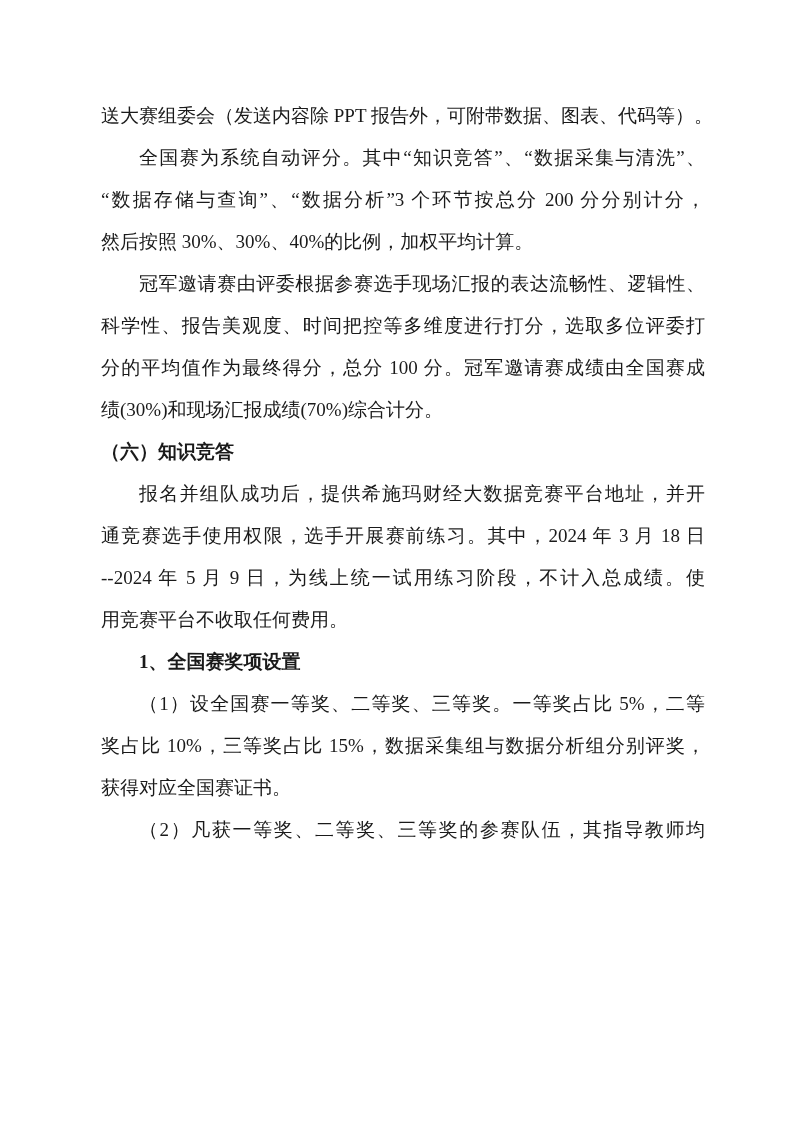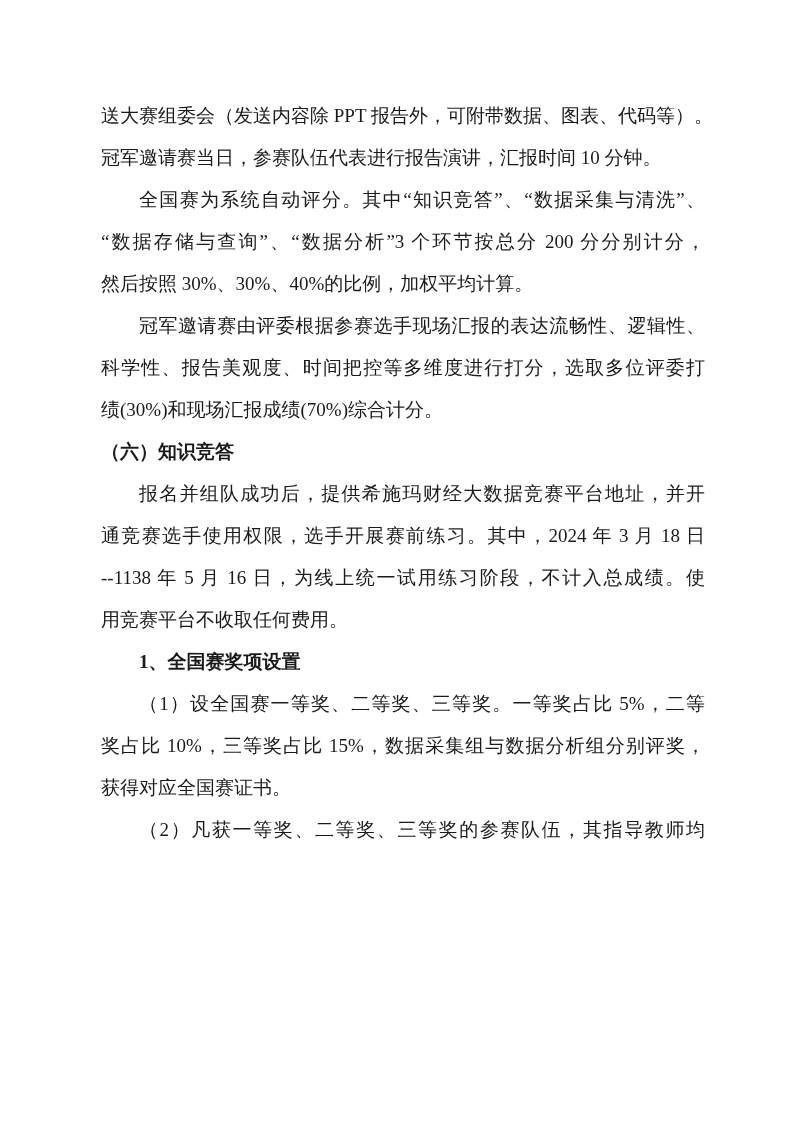--- a/index.html
+++ b/index.html
@@ -41,31 +41,31 @@
   .line.bold {
     font-weight: bold;
   }
 </style>
 </head>
 <body>
 
 <div class="page">
   <div class="doc">
       <div class="line fill">送大赛组委会（发送内容除 PPT 报告外，可附带数据、图表、代码等）。</div>
-      <div class="line">冠军邀请赛当日，参赛队伍代表进行报告演讲，汇报时间 10 分钟。</div>
       <div class="line fill indent">全国赛为系统自动评分。其中“知识竞答”、“数据采集与清洗”、</div>
       <div class="line fill">“数据存储与查询”、“数据分析”3 个环节按总分 200 分分别计分，</div>
       <div class="line">然后按照 30%、30%、40%的比例，加权平均计算。</div>
       <div class="line fill indent">冠军邀请赛由评委根据参赛选手现场汇报的表达流畅性、逻辑性、</div>
       <div class="line fill">科学性、报告美观度、时间把控等多维度进行打分，选取多位评委打</div>
+      <div class="line fill">分的平均值作为最终得分，总分 100 分。冠军邀请赛成绩由全国赛成</div>
       <div class="line">绩(30%)和现场汇报成绩(70%)综合计分。</div>
       <div class="line bold">（六）知识竞答</div>
       <div class="line fill indent">报名并组队成功后，提供希施玛财经大数据竞赛平台地址，并开</div>
       <div class="line fill">通竞赛选手使用权限，选手开展赛前练习。其中，2024 年 3 月 18 日</div>
-      <div class="line fill">--1138 年 5 月 16 日，为线上统一试用练习阶段，不计入总成绩。使</div>
+      <div class="line fill">--2024 年 5 月 9 日，为线上统一试用练习阶段，不计入总成绩。使</div>
       <div class="line">用竞赛平台不收取任何费用。</div>
       <div class="line indent bold">1、全国赛奖项设置</div>
       <div class="line fill indent">（1）设全国赛一等奖、二等奖、三等奖。一等奖占比 5%，二等</div>
       <div class="line fill">奖占比 10%，三等奖占比 15%，数据采集组与数据分析组分别评奖，</div>
       <div class="line">获得对应全国赛证书。</div>
       <div class="line fill indent">（2）凡获一等奖、二等奖、三等奖的参赛队伍，其指导教师均</div>
       <div class="line">将获得全国赛“优秀指导教师”证书。</div>
     </div>
 </div>
 

